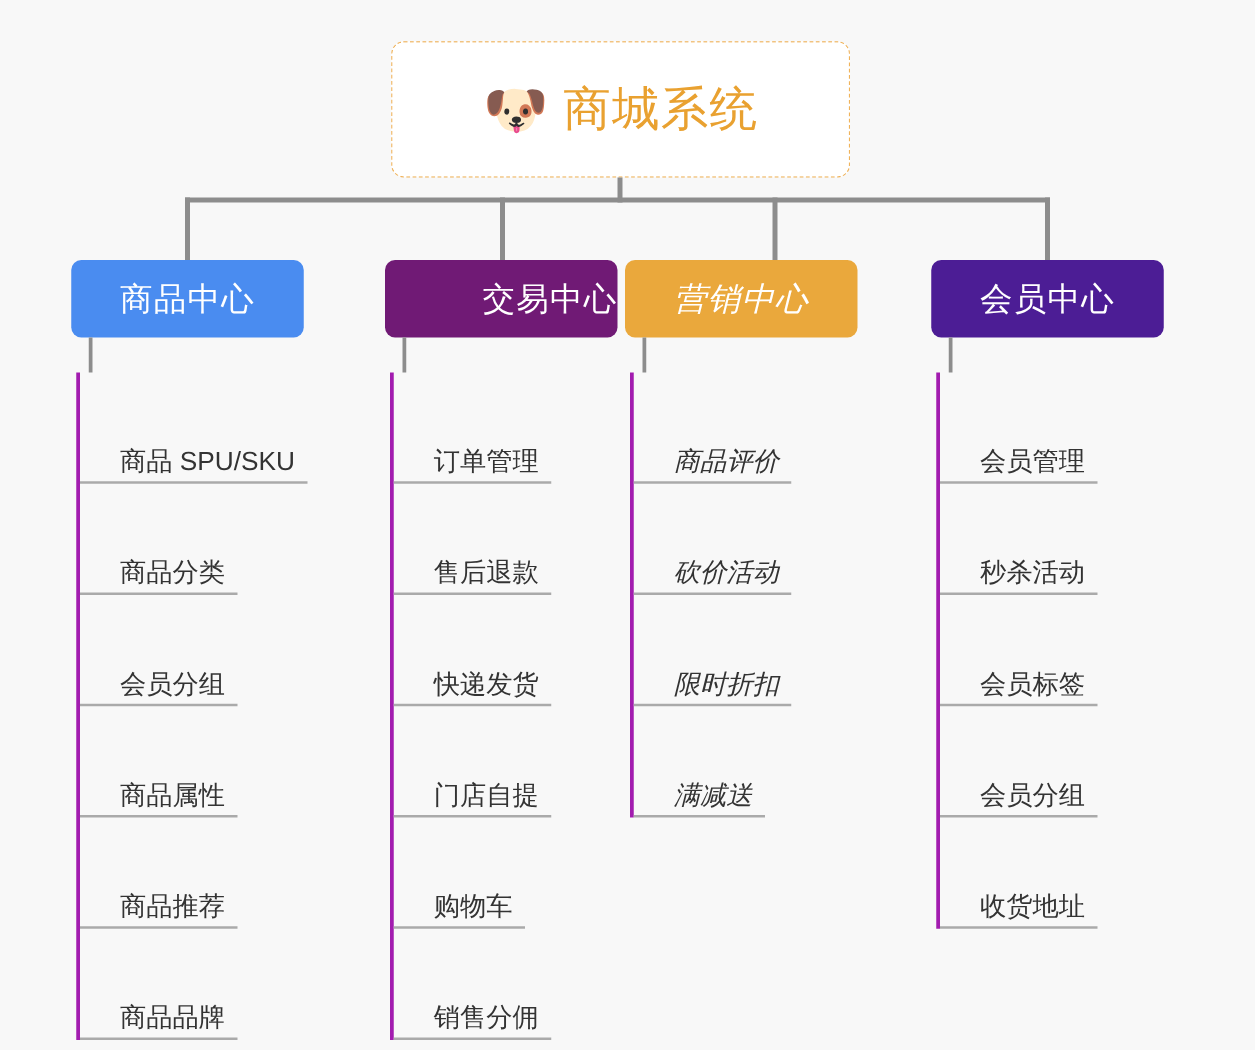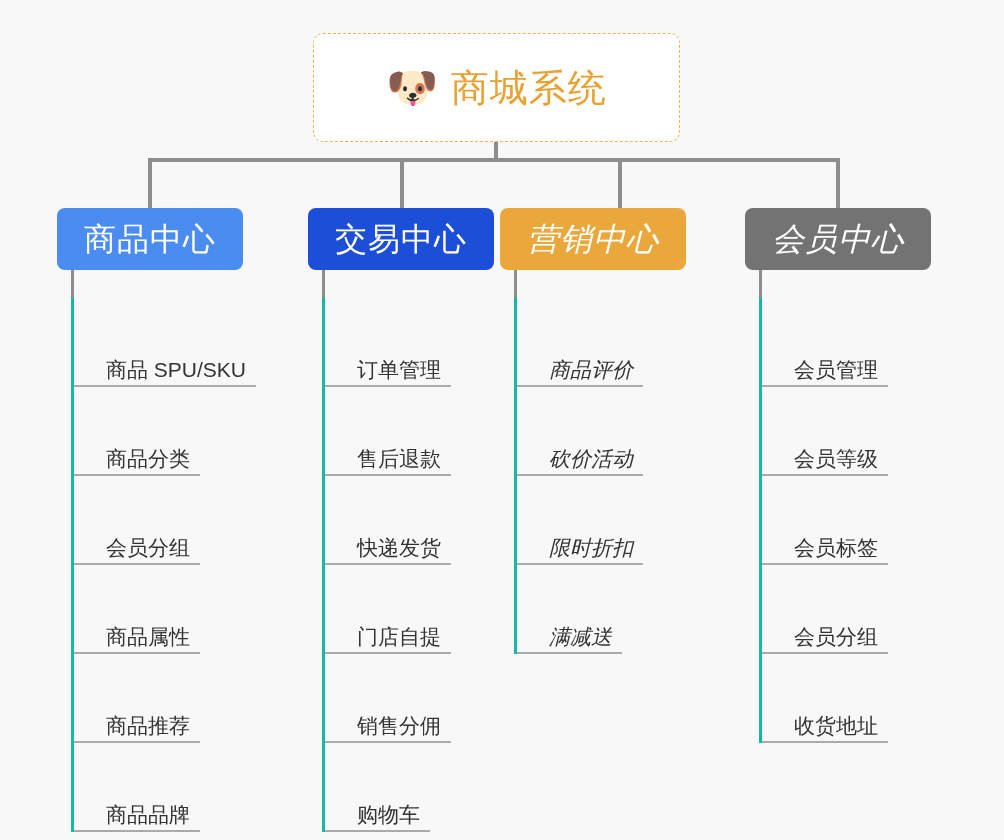--- a/index.html
+++ b/index.html
@@ -93,47 +93,47 @@
   .cat-box {
     width: 100%;
     height: 62px;
     border-radius: 8px;
     display: flex;
     align-items: center;
     justify-content: center;
     box-sizing: border-box;
   }
   .cat-label {
-    font-size: 32px;
+    font-size: 26px;
     color: #ffffff;
     letter-spacing: 1px;
     line-height: 1;
   }
   .cat-blue   { background: #4a8cf0; }
-  .cat-red    { background: #1d4ed8; }
+  .cat-red    { background: #701a75; justify-content: flex-end; }
   .cat-orange { background: #eaa83c; }
-  .cat-green  { background: #737373; font-style: italic; }
+  .cat-green  { background: #4c1d95; }
 
   
   .cat-stem {
     position: absolute;
     left: 14px;
     top: 62px;
     width: 3px;
     height: 28px;
     background: #8d8d8d;
   }
 
   
   .items {
     position: relative;
     margin-top: 28px;
     padding-left: 0;
-    border-left: 3px solid #14b8a6;
-    margin-left: 14px;
+    border-left: 3px solid #a21caf;
+    margin-left: 4px;
   }
   .item {
     position: relative;
     height: 89px;
     display: flex;
     align-items: flex-end;
     box-sizing: border-box;
   }
   .item-label {
     display: inline-block;
@@ -220,26 +220,26 @@
         </div>
         <div class="item">
           <span class="item-label">快递发货</span>
           <span class="item-rule" style="width: 126px;"></span>
         </div>
         <div class="item">
           <span class="item-label">门店自提</span>
           <span class="item-rule" style="width: 126px;"></span>
         </div>
         <div class="item">
-          <span class="item-label">销售分佣</span>
-          <span class="item-rule" style="width: 126px;"></span>
-        </div>
-        <div class="item">
           <span class="item-label">购物车</span>
           <span class="item-rule" style="width: 105px;"></span>
+        </div>
+        <div class="item">
+          <span class="item-label">销售分佣</span>
+          <span class="item-rule" style="width: 126px;"></span>
         </div>
       </div>
     </div>
 
     <div class="column col-3">
       <div class="cat-box cat-orange">
         <span class="cat-label">营销中心</span>
       </div>
       <div class="cat-stem"></div>
       <div class="items">
@@ -266,21 +266,21 @@
       <div class="cat-box cat-green">
         <span class="cat-label">会员中心</span>
       </div>
       <div class="cat-stem"></div>
       <div class="items">
         <div class="item">
           <span class="item-label">会员管理</span>
           <span class="item-rule" style="width: 126px;"></span>
         </div>
         <div class="item">
-          <span class="item-label">会员等级</span>
+          <span class="item-label">秒杀活动</span>
           <span class="item-rule" style="width: 126px;"></span>
         </div>
         <div class="item">
           <span class="item-label">会员标签</span>
           <span class="item-rule" style="width: 126px;"></span>
         </div>
         <div class="item">
           <span class="item-label">会员分组</span>
           <span class="item-rule" style="width: 126px;"></span>
         </div>

